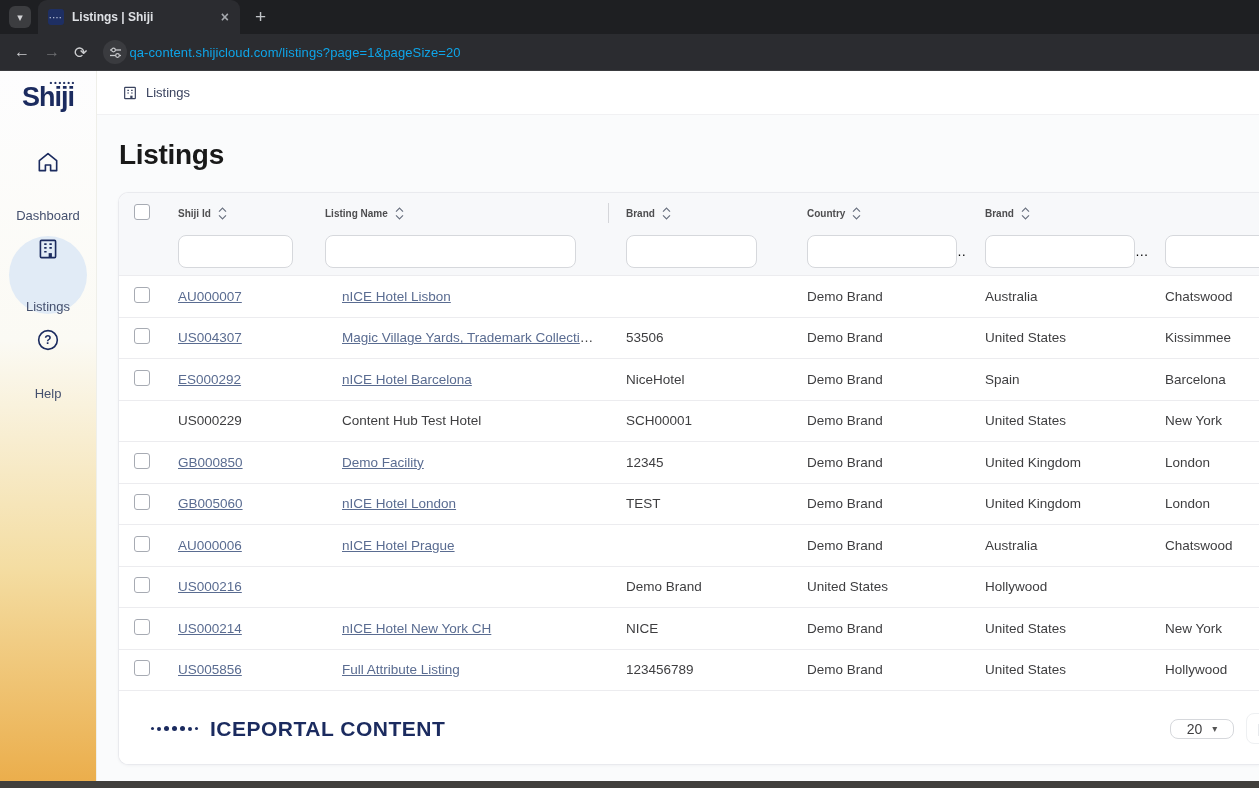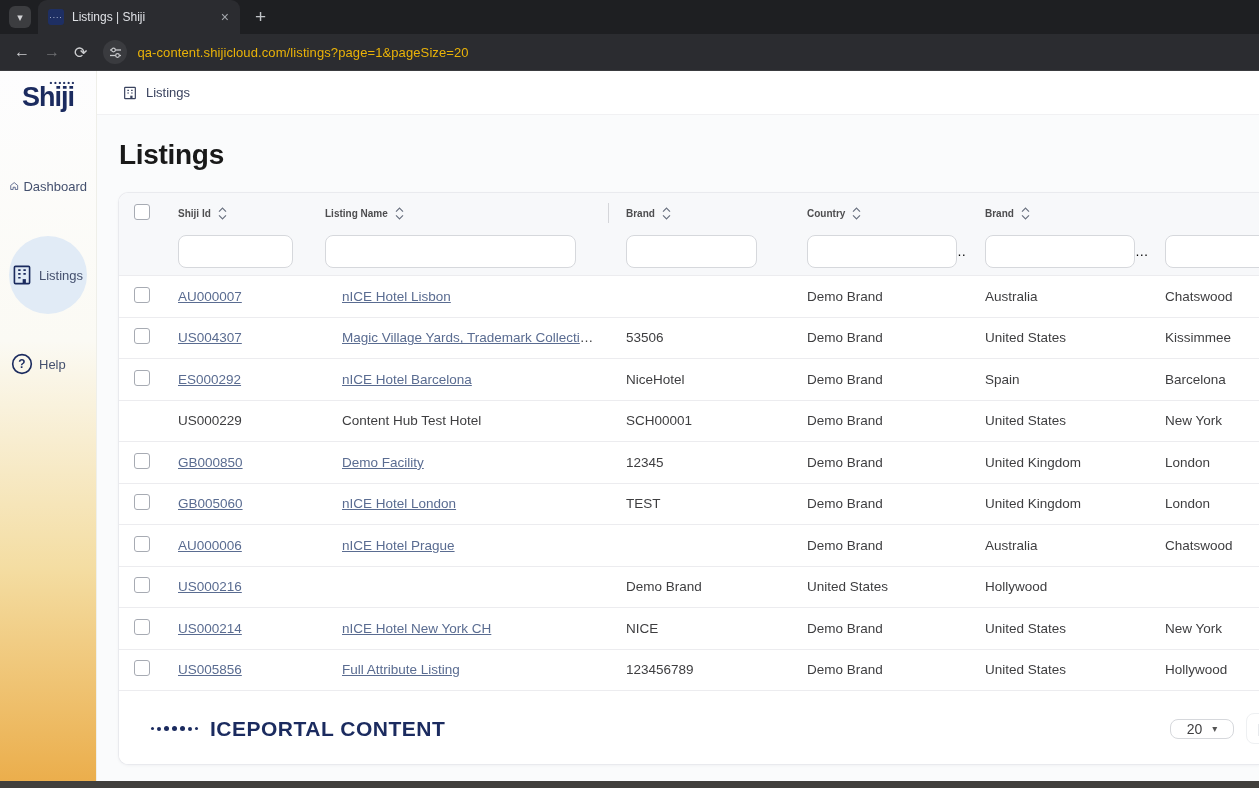--- a/index.html
+++ b/index.html
@@ -1,38 +1,38 @@
 <!DOCTYPE html>
 <html><head>
 <meta charset="utf-8">
 <style>
   * { margin:0; padding:0; box-sizing:border-box; }
   html,body { width:1259px; height:788px; overflow:hidden; font-family:"Liberation Sans", sans-serif; background:#fafbfc; }
 
   
   .tabbar { height:34px; background:#1e1f22; display:flex; align-items:center; }
   .tab-search-btn { width:22px; height:22px; margin-left:9px; background:#3c3d40; border-radius:6px; display:flex; align-items:center; justify-content:center; color:#d2d3d5; font-size:11px; }
-  .tab { margin-left:7px; height:34px; width:202px; background:#2b2c30; border-radius:9px 9px 0 0; display:flex; align-items:center; padding:0 8px 0 10px; }
+  .tab { margin-left:7px; height:34px; width:202px; background:#2b2c30; border-radius:9px 9px 0 0; display:flex; align-items:center; padding:0 8px 0 10px;font-weight:bold; }
   .favicon { width:16px; height:16px; background:#1e2f63; border-radius:3px; display:flex; align-items:center; justify-content:center; color:#cfd6e8; font-size:7px; letter-spacing:1px; overflow:hidden; }
   .tab-title { color:#dfe1e5; font-size:12px; margin-left:8px; flex:1; white-space:nowrap; overflow:hidden; }
   .tab-close { color:#a5a8ad; font-size:14px; padding:0 3px; }
   .new-tab { color:#c0c3c7; font-size:19px; margin-left:15px; font-weight:400; }
   .toolbar { height:37px; background:#2b2c30; display:flex; align-items:center; border-bottom:1px solid #3a3b3f; }
   .nav-ic { font-size:16px; color:#cdced0; margin-left:14px; }
   .nav-ic.disabled { color:#6f7073; }
   .site-info { width:24px; height:24px; border-radius:50%; background:#3a3b3f; margin-left:16px; display:flex; align-items:center; justify-content:center; }
-  .url-text { color:#eab308; font-size:13px; margin-left:10px; letter-spacing:0.1px; }
+  .url-text { color:#0ea5e9; font-size:13px; margin-left:2px; letter-spacing:0.1px; }
 
   
   .app { display:flex; height:710px; }
   .sidebar { width:97px; flex:0 0 97px; background:linear-gradient(180deg,#fdfdfe 0%, #fbfaf4 38%, #f4dda2 70%, #ebae4c 100%); display:flex; flex-direction:column; align-items:center; border-right:1px solid #efefe9; }
   .logo { position:relative; margin-top:13px; color:#1b2b5f; font-weight:bold; font-size:27px; letter-spacing:-1px; line-height:1; }
   .logo-dots { position:absolute; top:-5px; right:-2px; font-size:8px; letter-spacing:1.6px; color:#1b2b5f; }
   .nav { margin-top:38px; display:flex; flex-direction:column; align-items:center; gap:13px; }
-  .nav-item { width:78px; height:74px; display:flex; flex-direction:row; align-items:center; justify-content:flex-start; gap:4px; border-radius:50%; cursor:pointer; }
+  .nav-item { width:78px; height:74px; display:flex; flex-direction:column; align-items:center; justify-content:space-between; gap:4px; border-radius:50%; cursor:pointer; }
   .nav-item.active { background:#e1ebf6; height:78px; }
   .nav-item .label { font-size:13px; color:#44506e; }
   .nav-item svg { display:block; }
 
   
   .main { flex:1; display:flex; flex-direction:column; overflow:hidden; }
   .breadcrumb-bar { height:44px; background:#ffffff; display:flex; align-items:center; padding-left:25px; border-bottom:1px solid #f1f1f3; }
   .breadcrumb-bar .crumb { font-size:13px; color:#3a435f; margin-left:8px; }
   .content { flex:1; padding-left:21px; overflow:hidden; }
   h1.page-title { font-size:28px; font-weight:bold; color:#191919; margin:24px 0 21px 1px; letter-spacing:-0.3px; }

